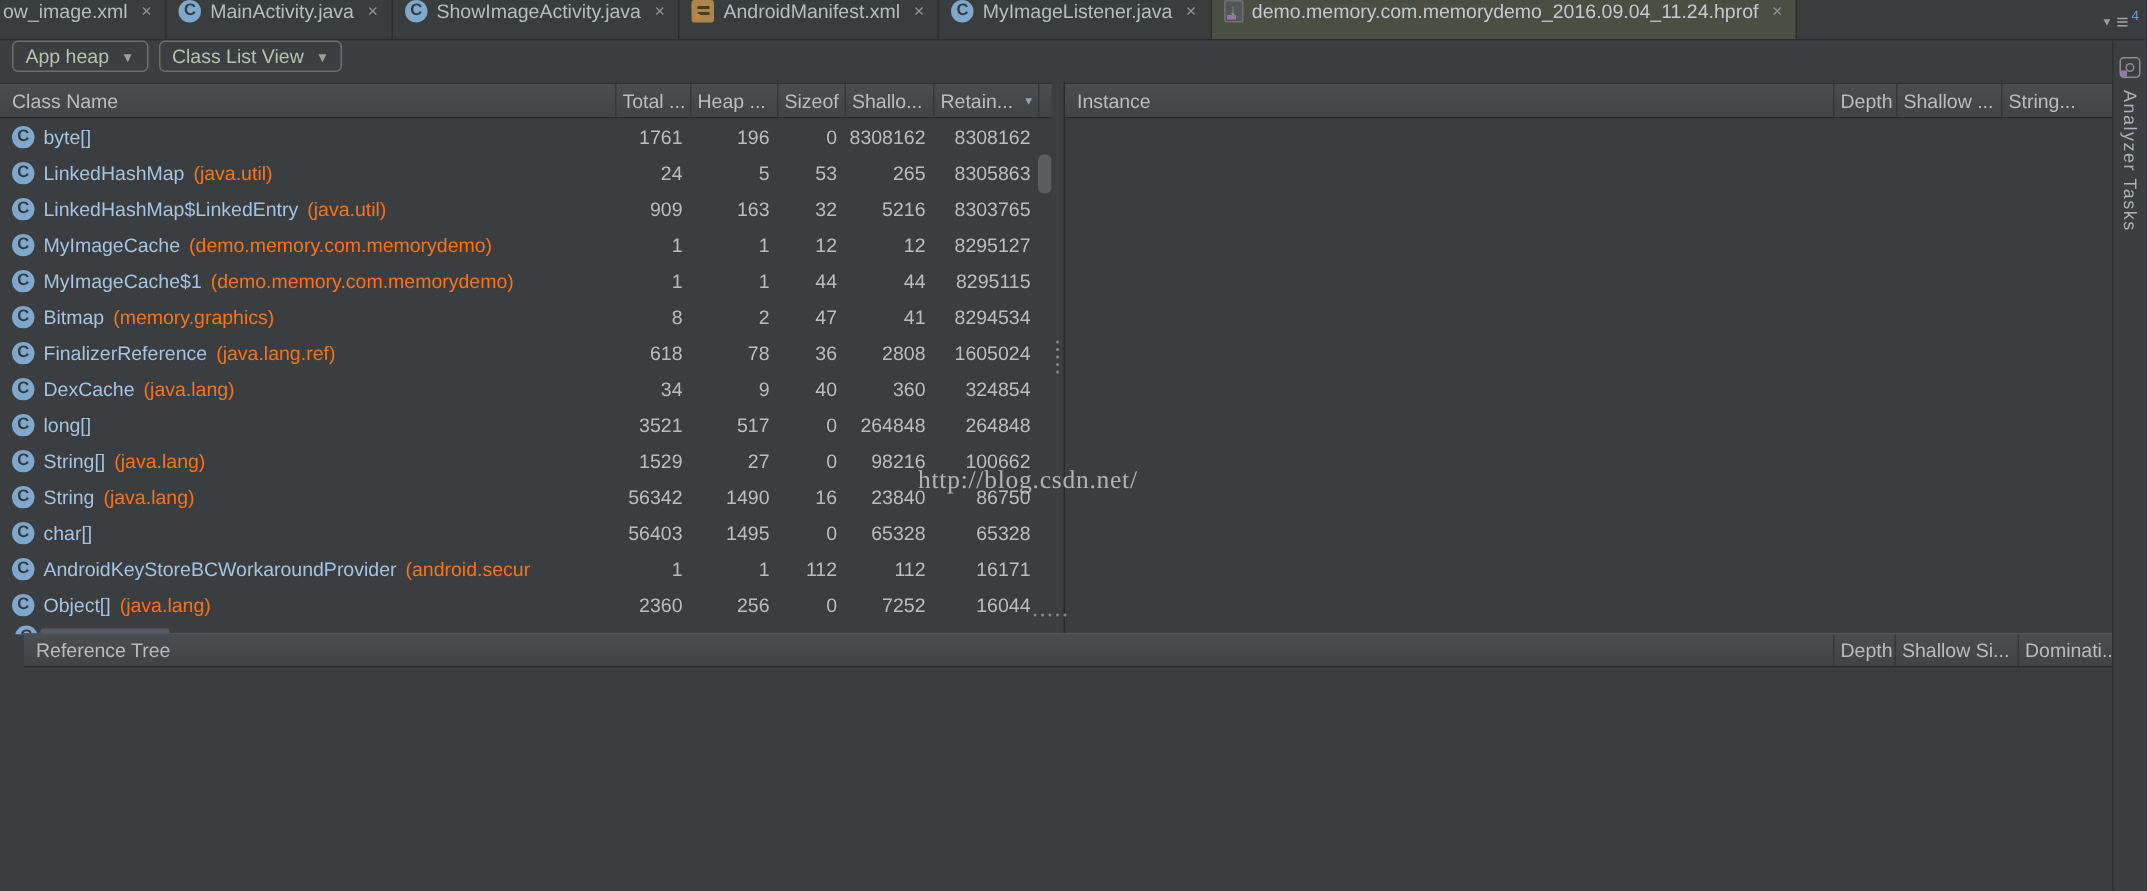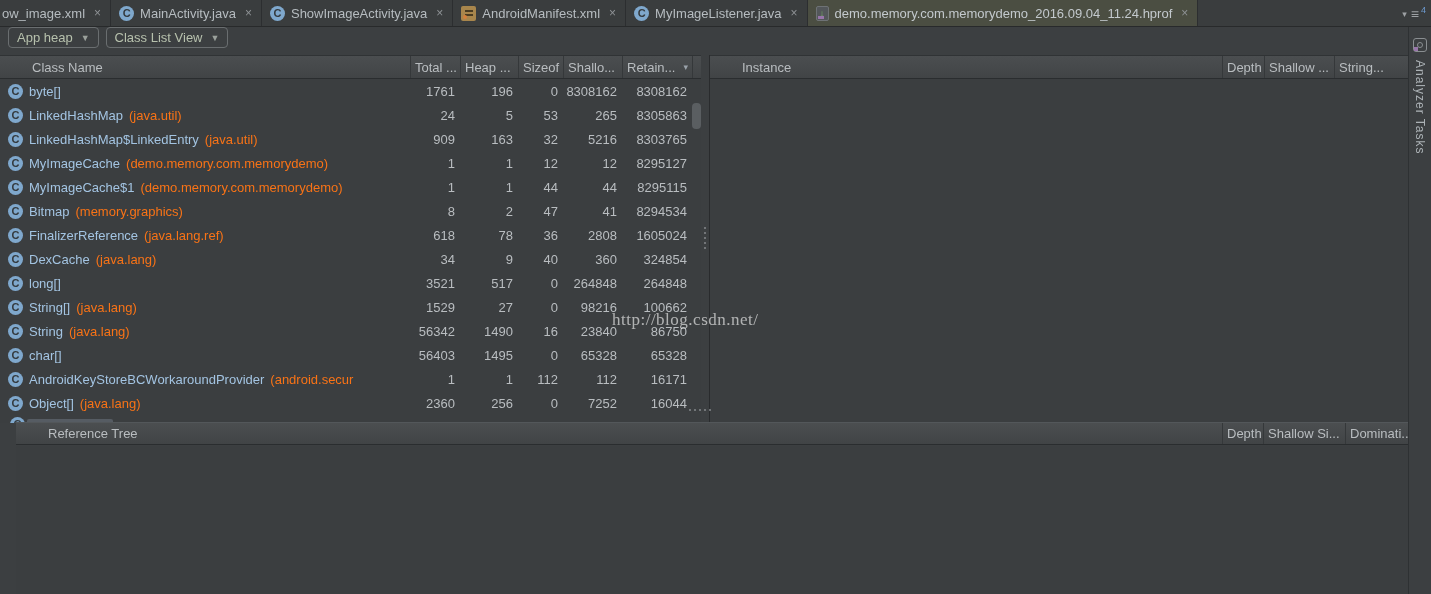--- a/index.html
+++ b/index.html
@@ -10,21 +10,21 @@
     font-size:13px; color:#b9bdc0; cursor:default;
   }
 
   
   #tabbar {
     position:absolute; left:0; top:0; width:1431px; height:27px;
     background:#3a3d3e; border-bottom:1px solid #282a2b;
     display:flex; align-items:stretch;
   }
   .tab {
-    display:inline-flex; align-items:center; gap:6px;
+    display:inline-flex; align-items:flex-start; gap:6px;
     padding:0 9px 0 8px; border-right:1px solid #2c2e30;
     color:#b6bcc0; white-space:nowrap;
   }
   .tab.active { background:#4b4e42; color:#c3c9cd; }
   .tab:first-child { padding-left:2px; }
   .tab-close { color:#8e9295; font-size:12px; margin-left:3px; }
   .tab-icon { position:relative; width:15px; height:15px; flex:none;
     display:flex; align-items:center; justify-content:center; }
   .tab-icon[data-icon="class"], .cicon {
     background:#7fa8cd; border-radius:50%;
@@ -65,21 +65,21 @@
   .dd-arrow { font-size:9px; color:#9aa09b; }
 
   
   .hdr {
     height:23px; background:linear-gradient(#4b4e50,#414446);
     border-bottom:1px solid #2a2d2f; display:grid; align-items:center;
     color:#b9bdc0; overflow:hidden;
   }
   .hdr .hcell { padding-left:4px; white-space:nowrap; overflow:hidden;
     border-left:1px solid #35383a; height:100%; display:flex; align-items:center; }
-  .hdr .hcell.first { border-left:none; padding-left:8px;margin-left:24px; }
+  .hdr .hcell.first { border-left:none; padding-left:8px; }
   .sort-arrow { margin-left:auto; padding-right:4px; font-size:9px; color:#9aa2aa; }
 
   
   #class-table { position:absolute; left:0; top:55px; width:710px; height:367px;
     border-top:1px solid #303335; }
   #class-header { grid-template-columns:410px 50px 58px 45px 59px 70px 1fr; }
   #class-rows { position:absolute; left:0; top:23px; width:710px; height:344px;
     background:#3b3e40; overflow:hidden; }
   .row { width:692px; height:24px; display:grid;
     grid-template-columns:410px 50px 58px 45px 59px 70px; align-items:center; }

